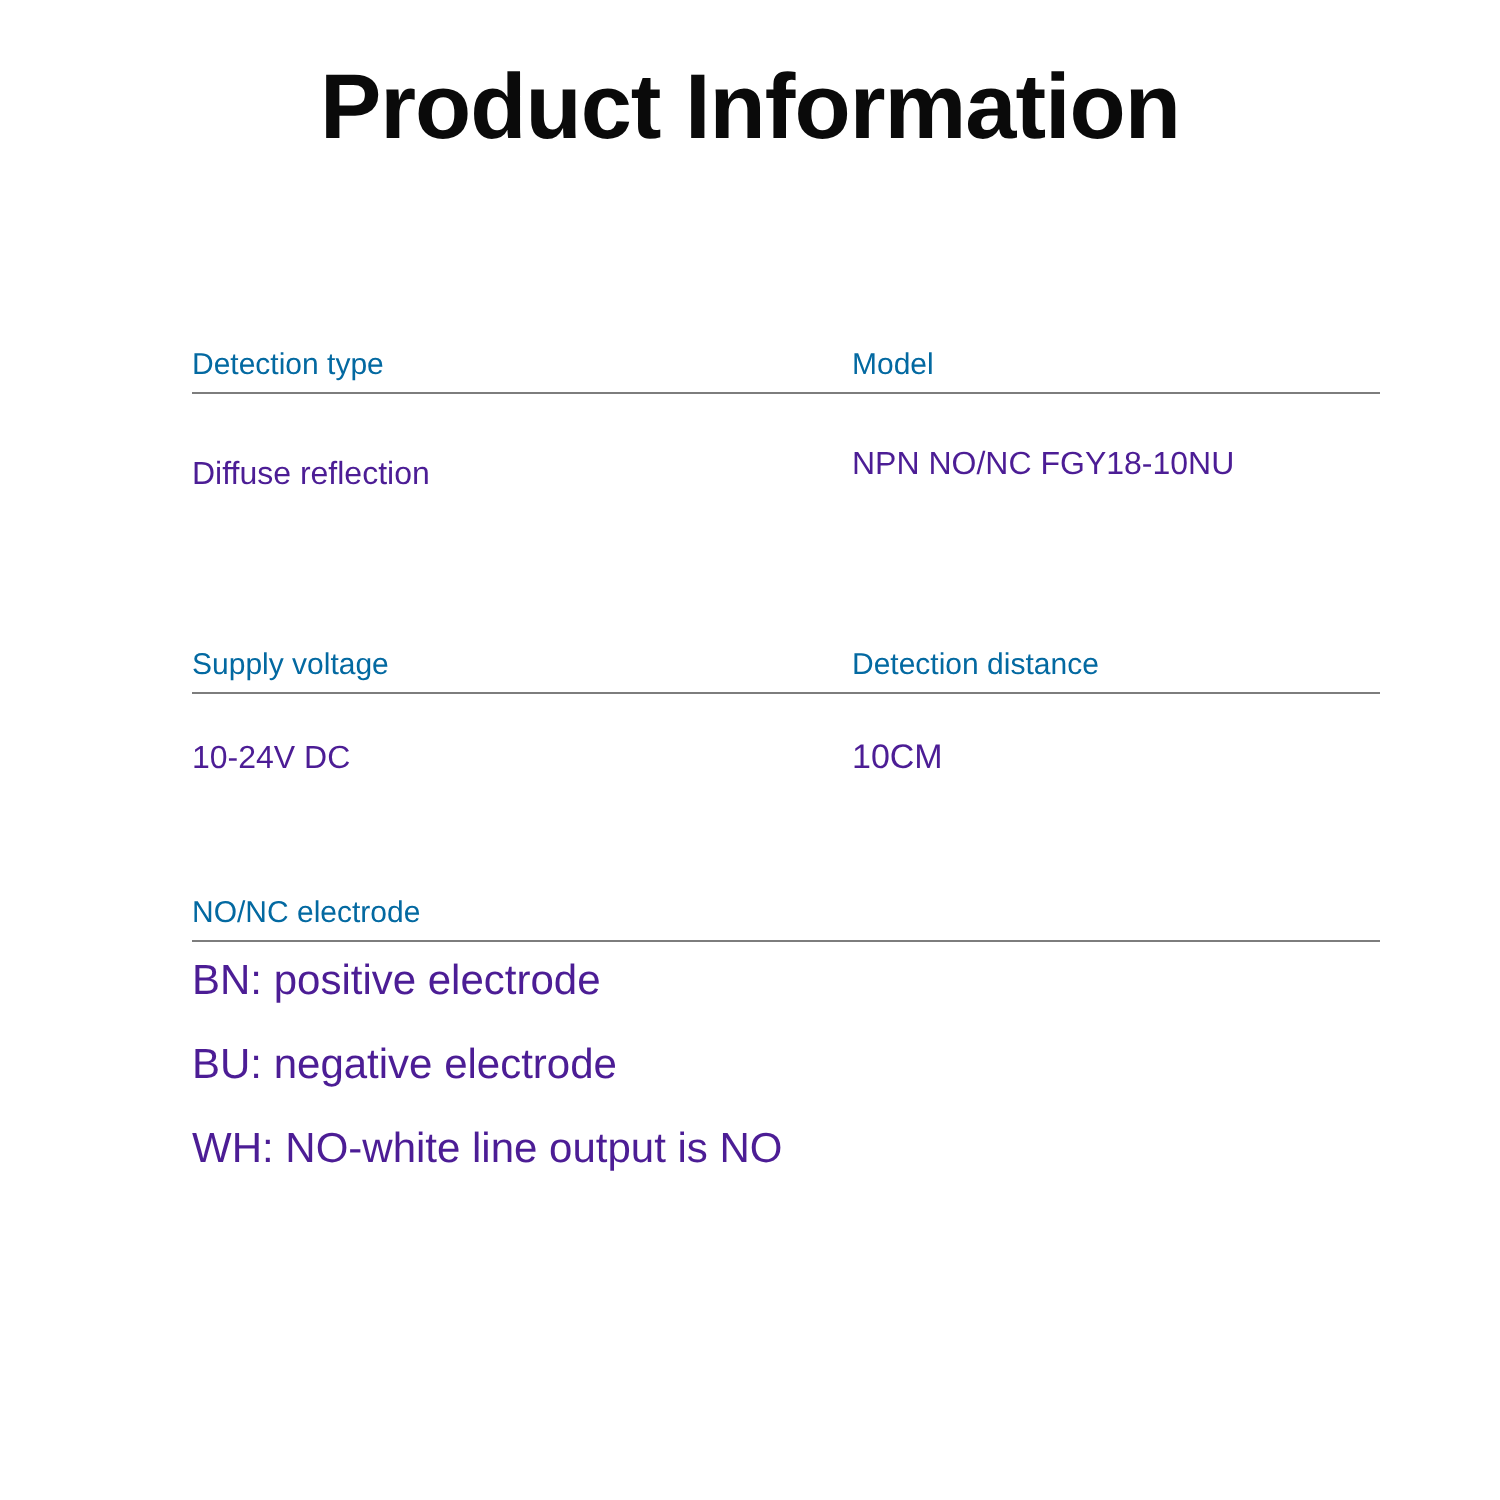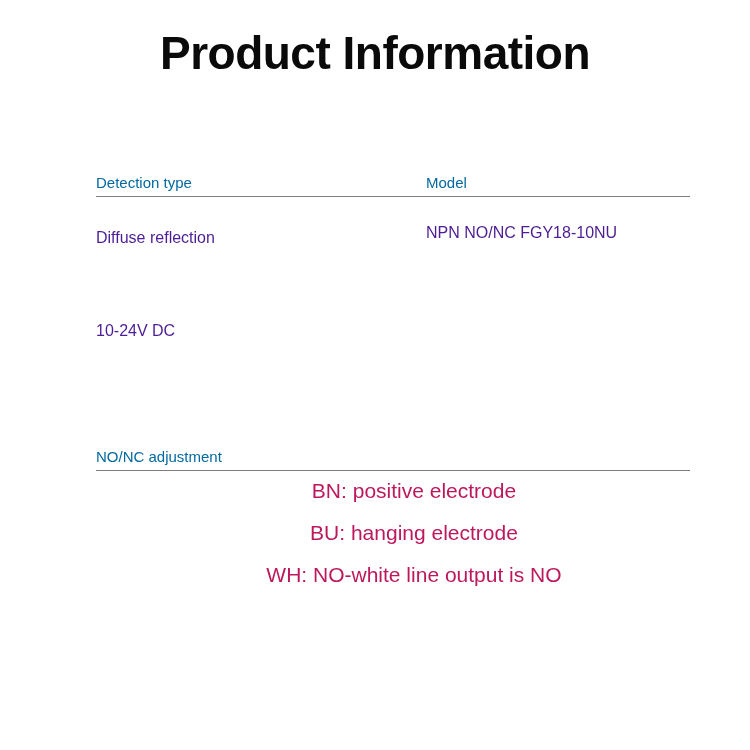--- a/index.html
+++ b/index.html
@@ -71,34 +71,33 @@
     font-size: 17px;
   }
 
   
   #sec-detection { top: 112px; }
   #sec-detection .vals { margin-top: 22px; }
   #sec-detection .model-line { line-height: 1.75; }
 
   
   #sec-supply { top: 262px; }
-  #sec-supply .vals { margin-top: 34px; }
+  #sec-supply .vals { margin-top: 22px; }
 
   
   #sec-adjust { top: 386px; }
 
   .notes {
     position: absolute;
     left: 96px;
     right: 18px;
     top: 444px;
     font-size: 21px;
     line-height: 1.99;
-    color: #be185d;
-    text-align: center;
+    color: #4c1d95;
   }
   .note-indent {
     padding-left: 56px;
   }
 </style>
 </head>
 <body>
 
 <div class="page">
 
@@ -119,35 +118,48 @@
       <div class="col-left">
         <div class="val">Diffuse reflection</div>
       </div>
       <div class="col-right">
         <div class="val model-line">NPN NO/NC  FGY18-10NU</div>
       </div>
     </div>
   </div>
 
   <div class="spec-block" id="sec-supply">
+    <div class="row">
+      <div class="col-left">
+        <div class="hdr">Supply voltage</div>
+        <div class="rule"></div>
+      </div>
+      <div class="col-right">
+        <div class="hdr">Detection distance</div>
+        <div class="rule"></div>
+      </div>
+    </div>
     <div class="row vals">
       <div class="col-left">
         <div class="val">10-24V DC</div>
+      </div>
+      <div class="col-right">
+        <div class="val val-lg">10CM</div>
       </div>
     </div>
   </div>
 
   <div class="spec-block" id="sec-adjust">
     <div class="row">
       <div class="col-left" style="flex:1 1 auto;width:auto;">
-        <div class="hdr">NO/NC adjustment</div>
+        <div class="hdr">NO/NC electrode</div>
         <div class="rule"></div>
       </div>
     </div>
   </div>
 
   <div class="notes">
     <div>BN:  positive electrode</div>
-    <div>BU:  hanging electrode</div>
+    <div>BU:  negative electrode</div>
     <div>WH:  NO-white line  output is  NO</div>
   </div>
 
 </div>
 
 </body></html>

